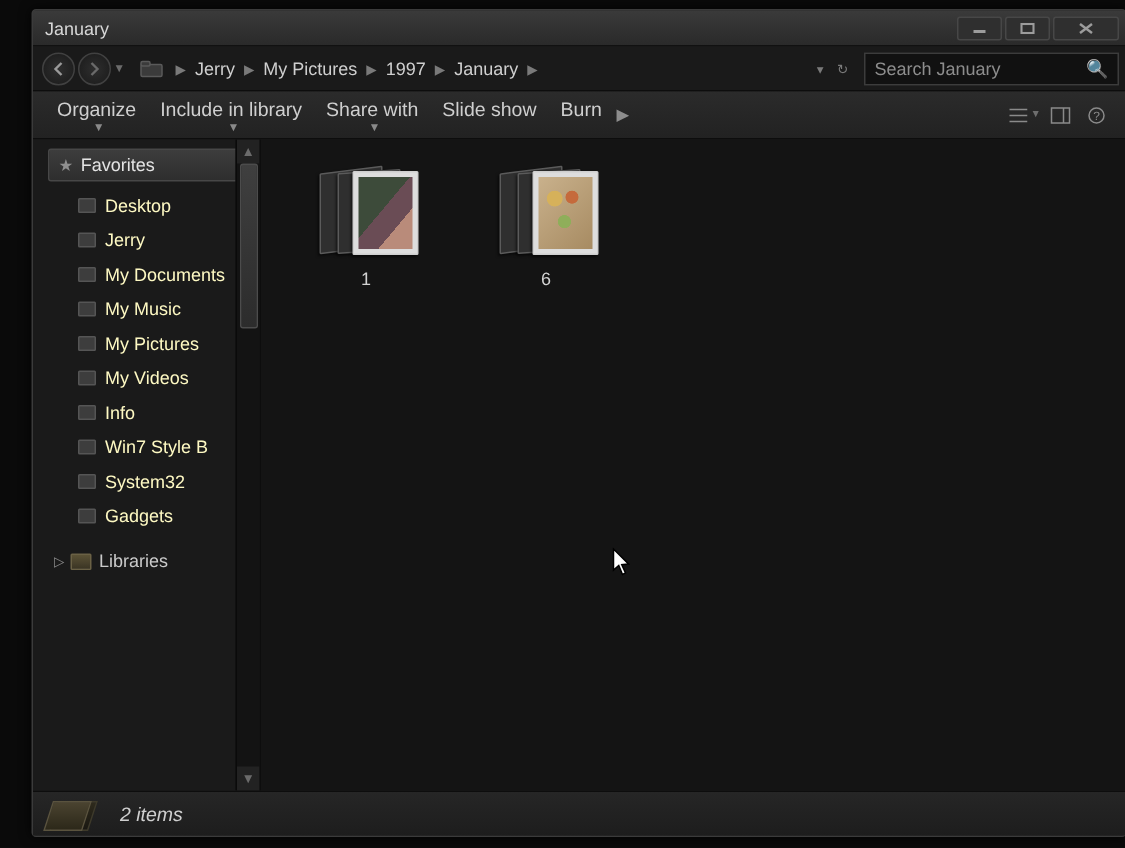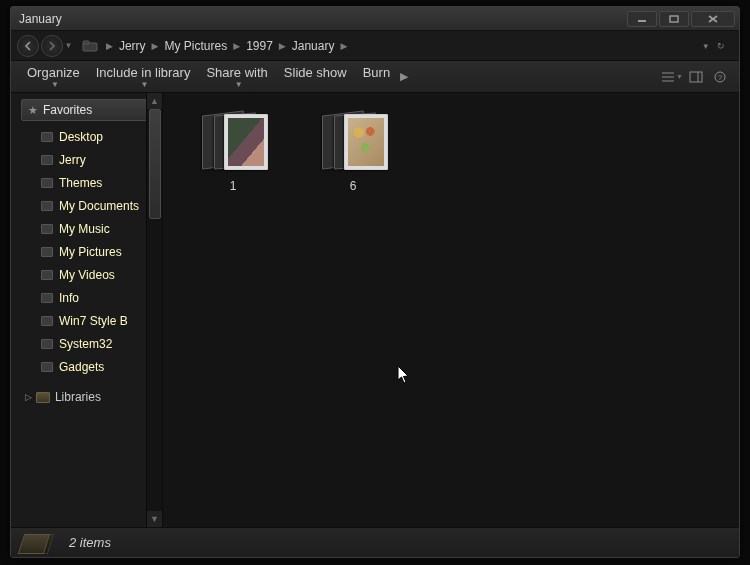--- a/index.html
+++ b/index.html
@@ -1,17 +1,17 @@
 <!DOCTYPE html>
 <html><head>
 <meta charset="utf-8">
 <style>
   * { box-sizing: border-box; margin: 0; padding: 0; font-family: "Segoe UI", Tahoma, sans-serif; user-select: none; }
   html, body { width: 750px; height: 565px; background: #0a0a0a; overflow: hidden; }
-  .frame { position: absolute; left: 10px; top: 6px; width: 730px; height: 552px; background: #1e1e1e; border: 1px solid #3b3b3b; border-radius: 3px; box-shadow: 0 0 8px rgba(0,0,0,.8); display: flex; flex-direction: column; }
+  .frame { position: absolute; left: 21px; top: 6px; width: 730px; height: 552px; background: #1e1e1e; border: 1px solid #3b3b3b; border-radius: 3px; box-shadow: 0 0 8px rgba(0,0,0,.8); display: flex; flex-direction: column; }
 
   
   .titlebar { height: 24px; background: linear-gradient(#3a3a3a,#2a2a2a); border-bottom: 1px solid #111; display: flex; align-items: center; padding: 0 4px 0 8px; color: #d6d6d6; font-size: 12px; }
   .titlebar .spacer { flex: 1; }
   .winbtn { width: 30px; height: 16px; margin-left: 2px; background: #2f2f2f; border: 1px solid #474747; border-radius: 2px; display: inline-flex; align-items: center; justify-content: center; color: #9c9c9c; font-size: 10px; cursor: default; }
   .winbtn.close { width: 44px; }
 
   
   .navrow { height: 30px; display: flex; align-items: center; background: #1a1a1a; border-bottom: 1px solid #0d0d0d; padding: 0 4px 0 6px; }
   .navbtn { width: 22px; height: 22px; border: 1px solid #414141; border-radius: 50%; background: radial-gradient(#2e2e2e,#1a1a1a); display: inline-flex; align-items: center; justify-content: center; color: #8a8a8a; font-size: 11px; }
@@ -132,20 +132,24 @@
       <span class="crumb">1997</span>
       <span class="sep">▶</span>
       <span class="crumb">January</span>
       <span class="sep">▶</span>
     </div>
     <span class="bc-end">
       <span>▾</span>
       <span>↻</span>
     </span>
 
+    <div class="search">
+      <span>Search January</span>
+      <span class="mag">🔍</span>
+    </div>
   </div>
 
   <div class="toolbar">
     <div class="tbtn">
         <span>Organize</span>
         <span class="dd">▼</span>
       </div>
     <div class="tbtn">
         <span>Include in library</span>
         <span class="dd">▼</span>
@@ -195,24 +199,20 @@
         <div class="tree-item">
             <span class="ticon2"></span>
             <span>Desktop</span>
           </div>
         <div class="tree-item">
             <span class="ticon2"></span>
             <span>Jerry</span>
           </div>
         <div class="tree-item">
             <span class="ticon2"></span>
-            <span>Themes</span>
-          </div>
-        <div class="tree-item">
-            <span class="ticon2"></span>
             <span>My Documents</span>
           </div>
         <div class="tree-item">
             <span class="ticon2"></span>
             <span>My Music</span>
           </div>
         <div class="tree-item">
             <span class="ticon2"></span>
             <span>My Pictures</span>
           </div>

